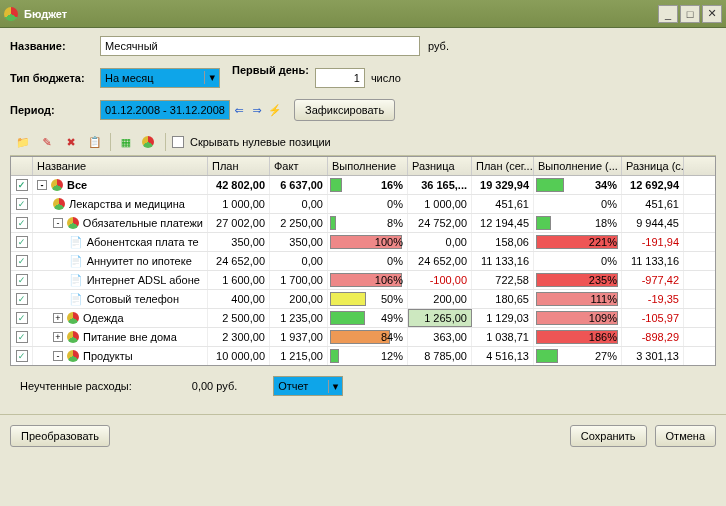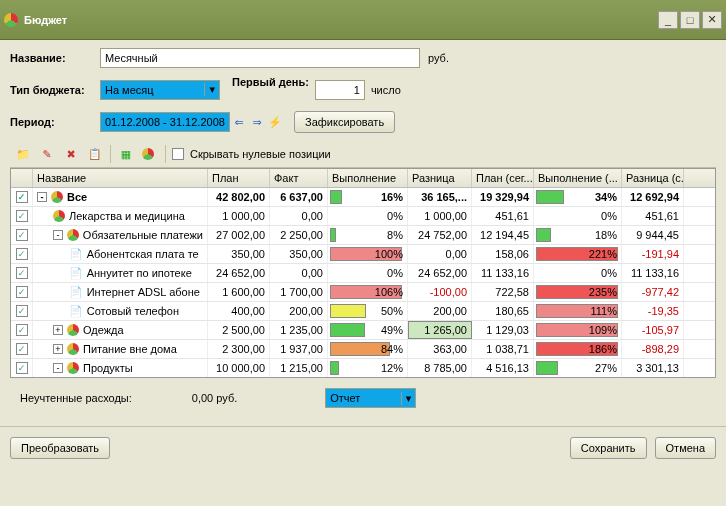--- a/index.html
+++ b/index.html
@@ -1,17 +1,17 @@
 <!DOCTYPE html>
 <html><head>
 <meta charset="utf-8">
 <style>
 *{box-sizing:border-box;margin:0;padding:0;font-family:Tahoma,Arial,sans-serif;font-size:11px}
 body{background:#e8e7d6;width:726px;height:506px;overflow:hidden}
-.titlebar{background:linear-gradient(#8a9e5a,#7a8e4a);height:40px;display:flex;align-items:center;padding:0 4px;color:#fff;border-bottom:1px solid #5a6e3a}
+.titlebar{background:linear-gradient(#8a9e5a,#7a8e4a);height:28px;display:flex;align-items:center;padding:0 4px;color:#fff;border-bottom:1px solid #5a6e3a}
 .titlebar .ico{width:14px;height:14px;border-radius:50%;background:conic-gradient(#d33 0 120deg,#5b5 120deg 240deg,#db3 240deg 360deg);margin-right:6px}
 .titlebar .ttl{flex:1;font-weight:bold}
 .wbtn{width:20px;height:18px;background:#e8e7d6;border:1px solid #999;margin-left:2px;display:flex;align-items:center;justify-content:center;color:#333;cursor:pointer}
 .form{padding:8px 10px}
 .row{display:flex;align-items:center;margin-bottom:8px}
 .lbl{width:90px;font-weight:bold}
 .inp{height:20px;border:1px solid #a0a080;background:#fff;padding:0 4px}
 .sel{height:20px;border:1px solid #a0a080;background:#0ea5e9;padding:0 4px;display:flex;align-items:center}
 .sel .arr{margin-left:auto;border-left:1px solid #999;padding-left:4px}
 .btn{height:22px;padding:0 10px;background:linear-gradient(#fafaf0,#e0dfc8);border:1px solid #999;border-radius:3px;cursor:pointer}
@@ -341,21 +341,21 @@
             <span style="position: relative;">27%</span>
           </div>
           <div class="c-razn2">3 301,13</div>
         </div>
       </div>
   </div>
 
   <div class="footer">
     <span>Неучтенные расходы:</span>
     <span style="margin-left:60px">0,00 руб.</span>
-    <div class="sel" style="width:91px;margin-left:88px">
+    <div class="sel" style="width:70px;margin-left:36px">
         <span>Отчет</span>
         <span class="arr">▾</span>
       </div>
   </div>
 </div>
 
 <div class="btm">
   <button class="btn">Преобразовать</button>
   <div style="flex:1"></div>
   <button class="btn">Сохранить</button>

